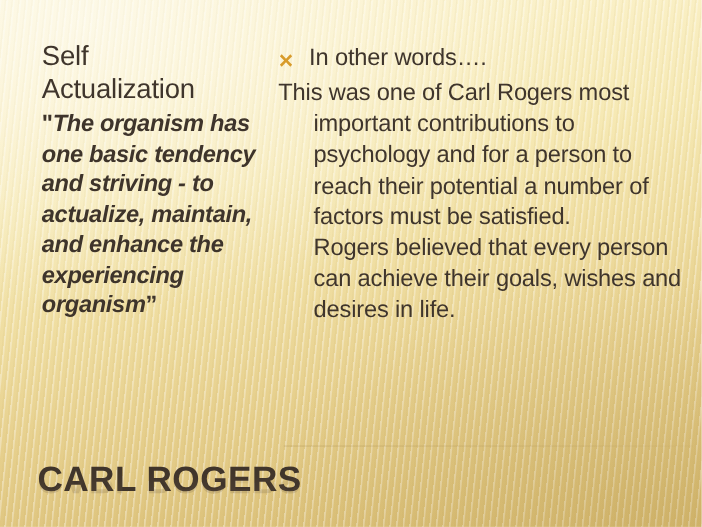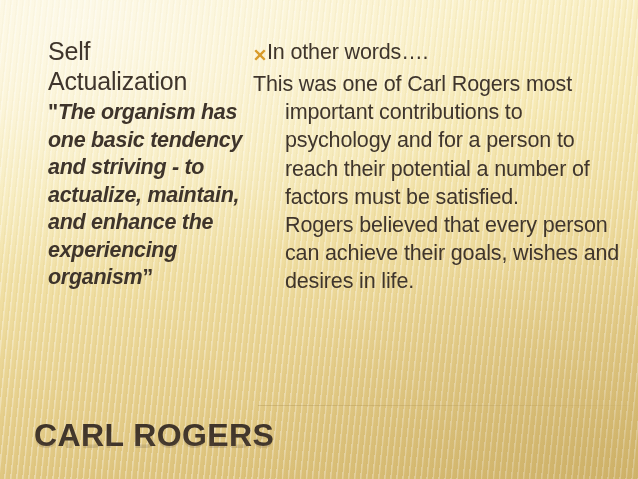--- a/index.html
+++ b/index.html
@@ -58,21 +58,21 @@
     top: 405px;
     width: 372px;
     height: 1px;
     background: linear-gradient(to right, rgba(150,122,60,0.28), rgba(150,122,60,0.16) 70%, rgba(150,122,60,0.05));
     pointer-events: none;
   }
 
   
   #left-column {
     position: absolute;
-    left: 48px;
+    left: 38px;
     top: 36px;
     width: 212px;
   }
   #heading-self-actualization {
     font-size: 25px;
     line-height: 30px;
     color: #3f352c;
     font-weight: 400;
     letter-spacing: -0.2px;
     margin: 0 0 3px 0;
@@ -138,21 +138,21 @@
     font-size: 21.5px;
     line-height: 28.2px;
     color: #3f352c;
     letter-spacing: -0.15px;
     margin: 0;
   }
   
   #bullet-line-wrap {
     display: flex;
     align-items: flex-start;
-    gap: 0;
+    gap: 14px;
   }
   #bullet-x-icon {
     flex: 0 0 auto;
     width: 14px;
     height: 28px;
     display: block;
     margin-top: 3px;
   }
   
   #para-rogers-belief {

